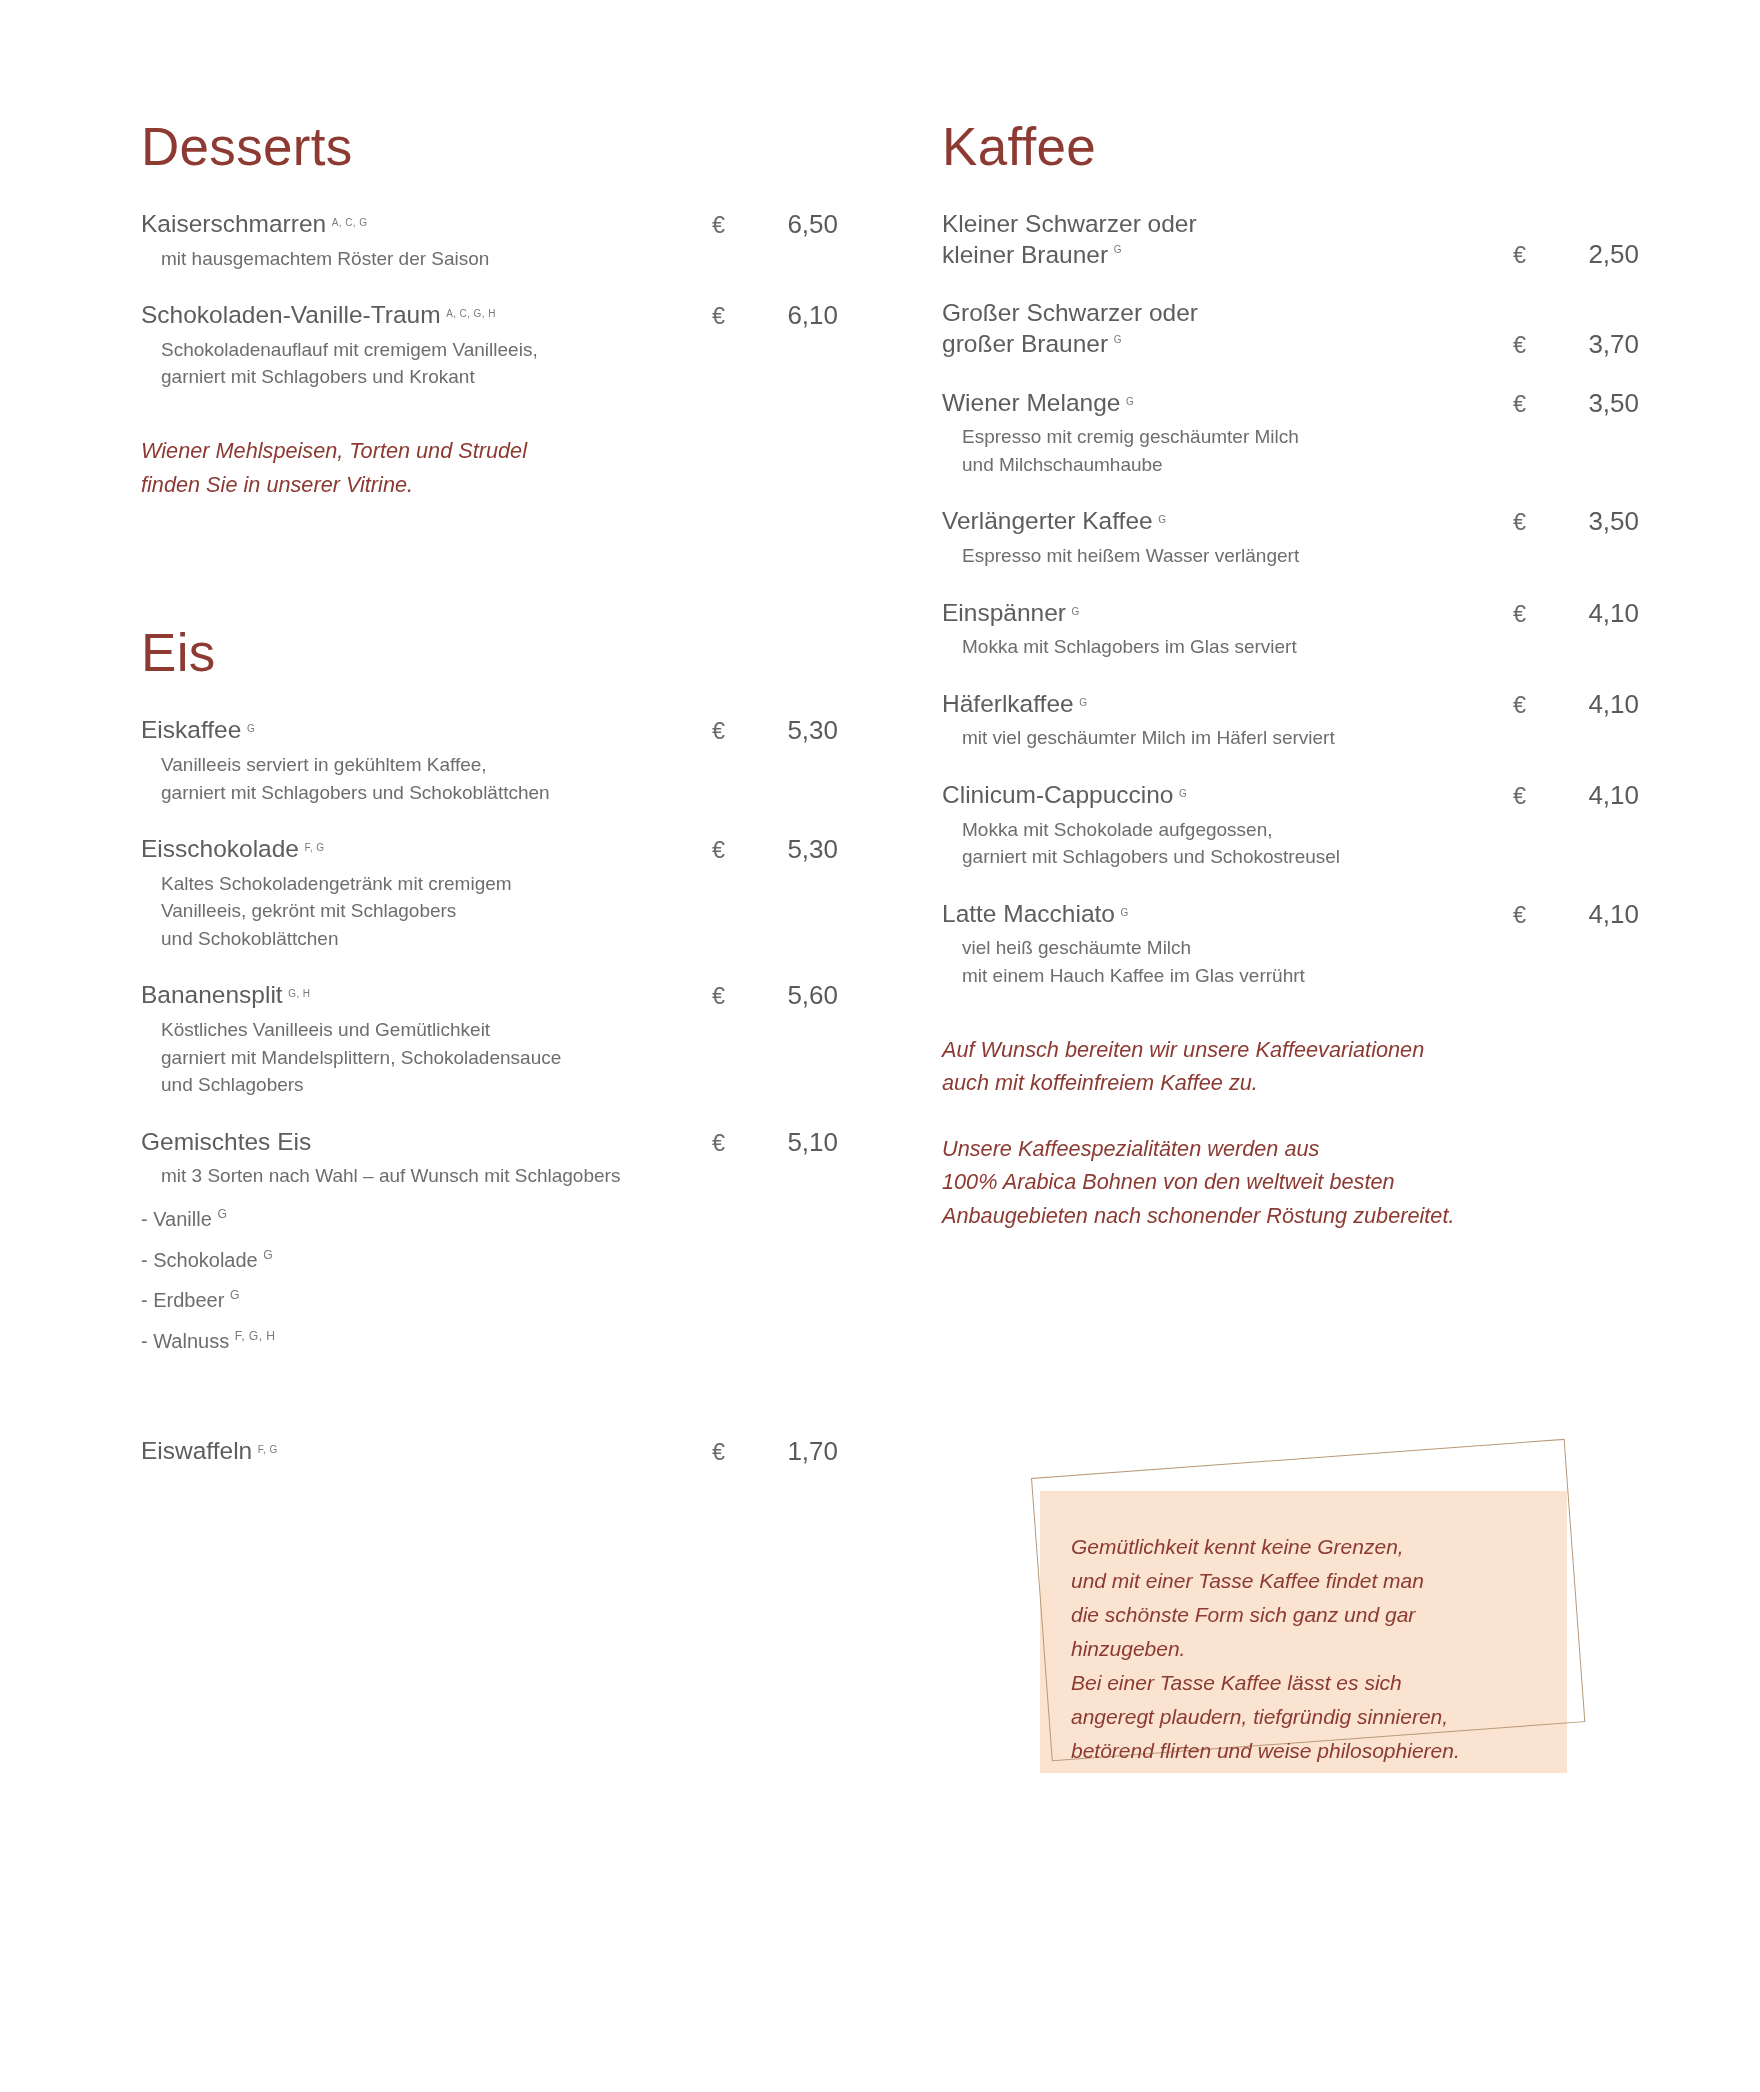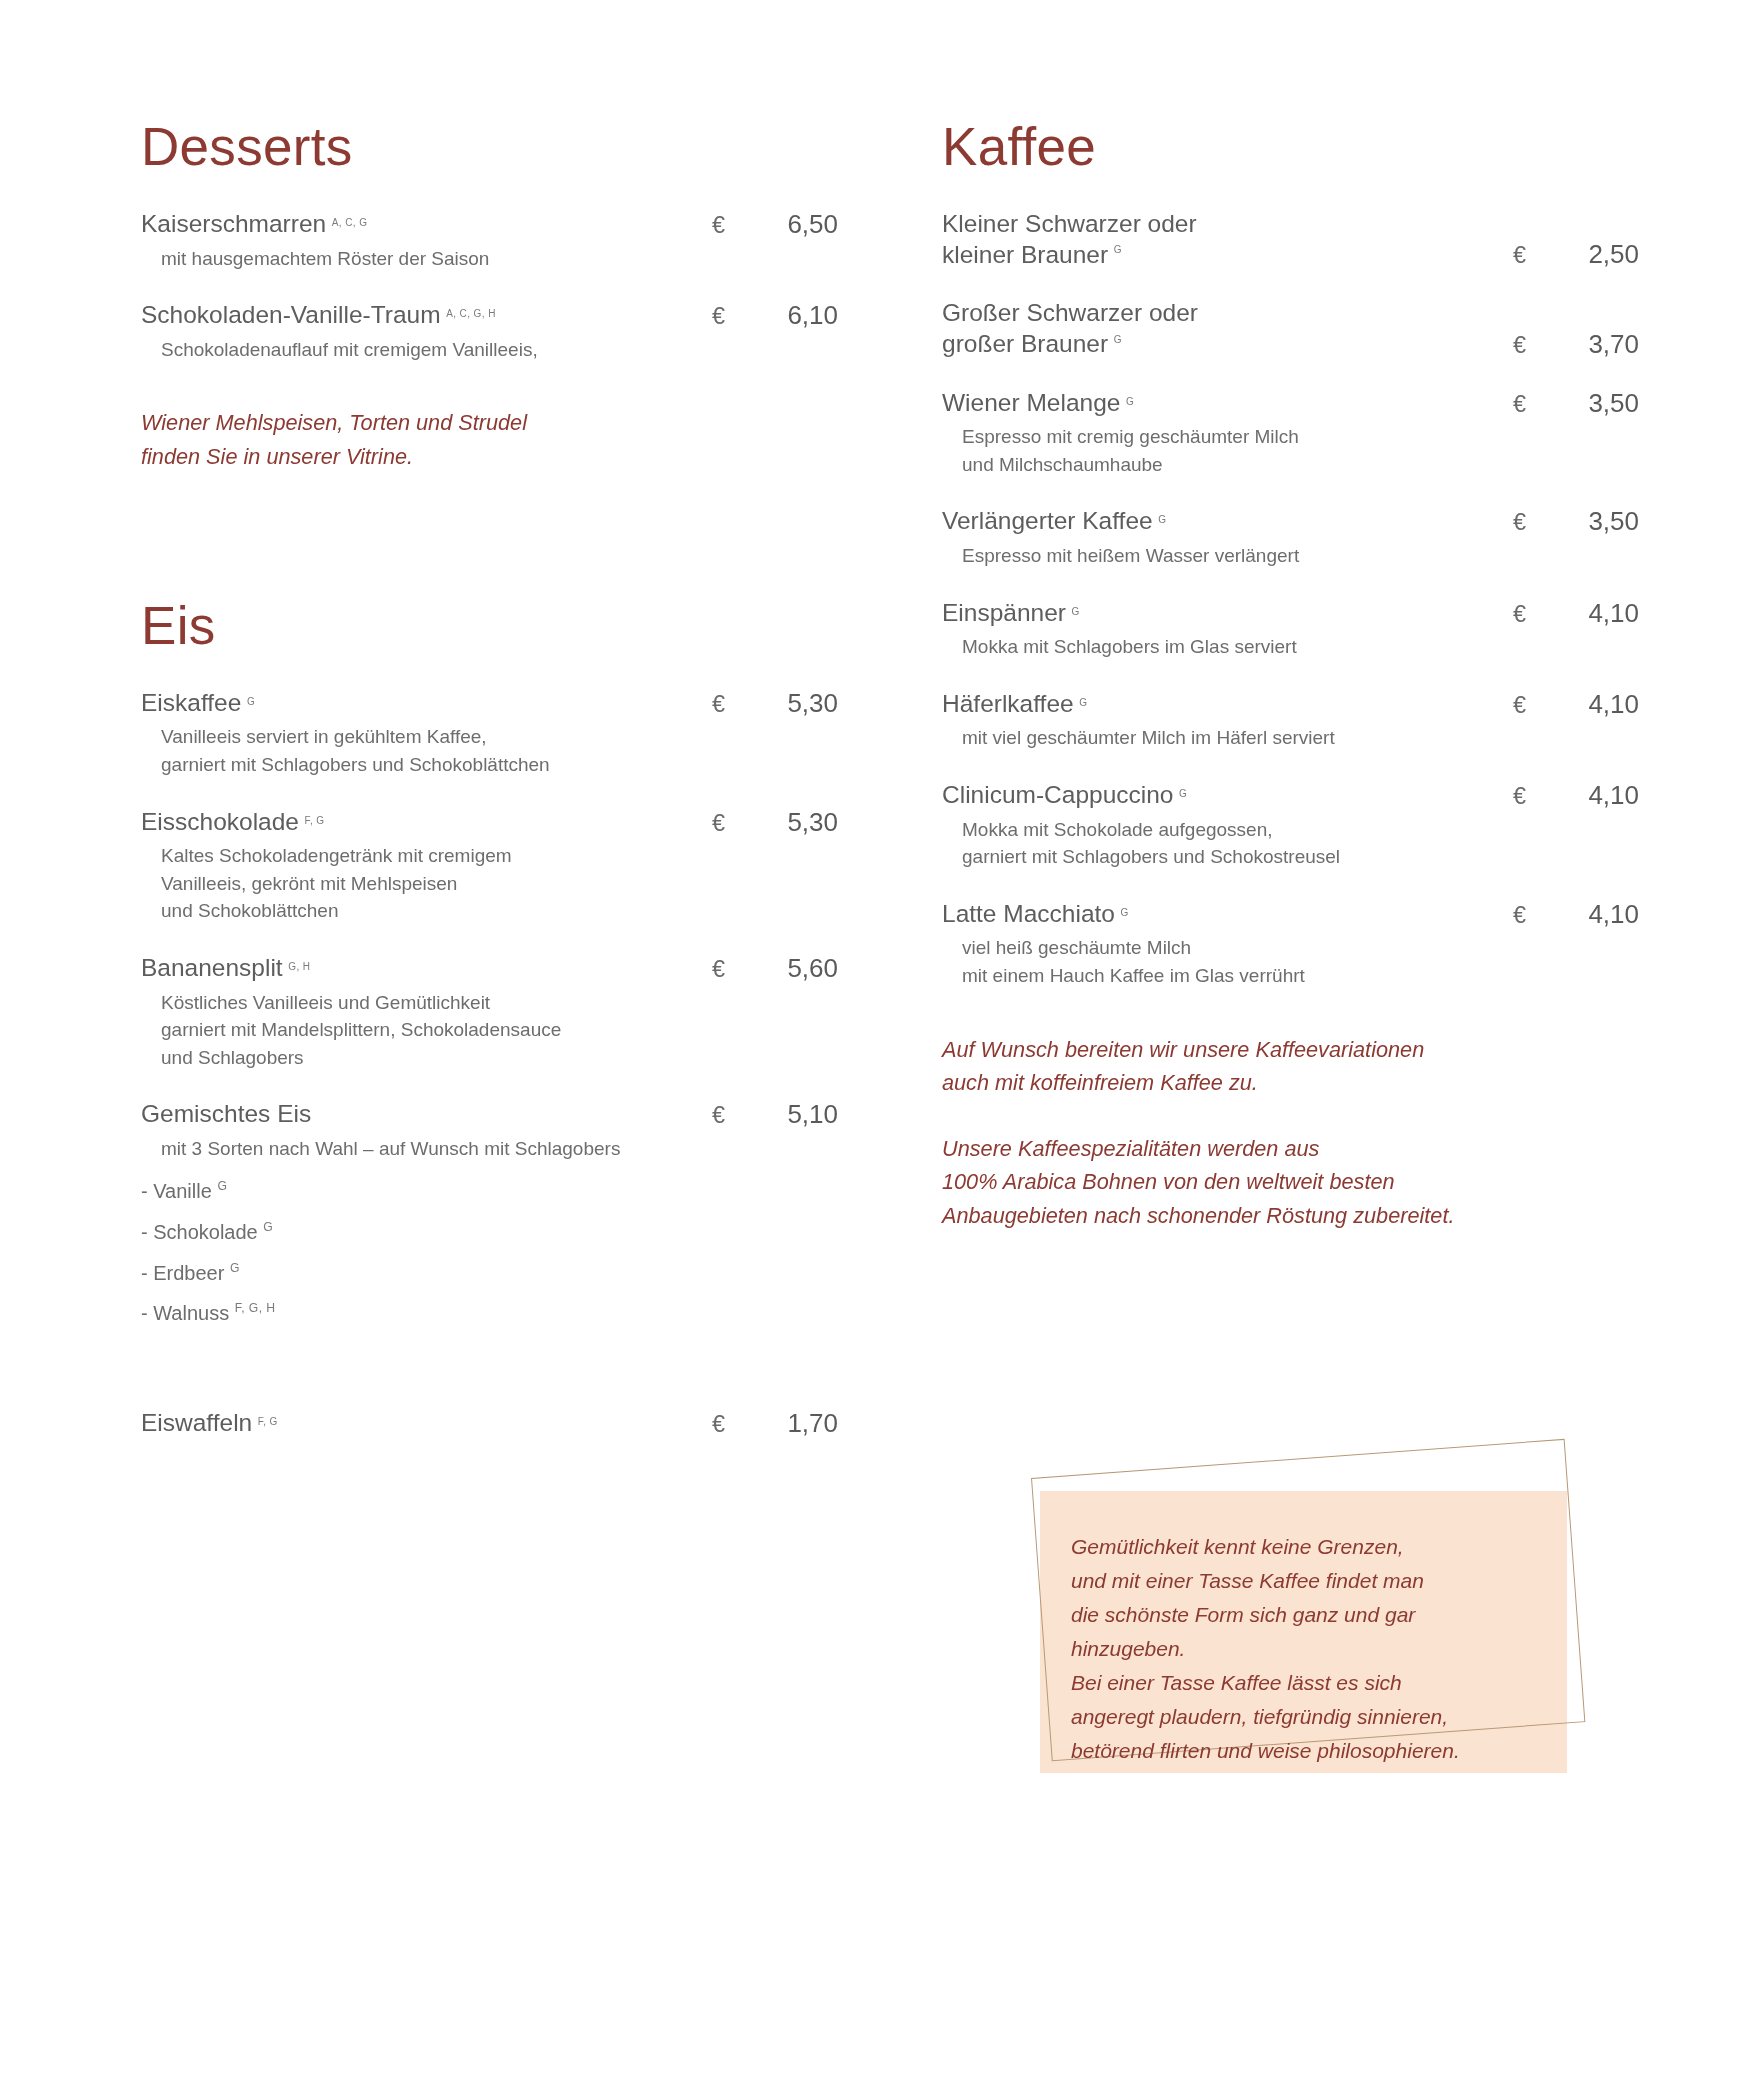--- a/index.html
+++ b/index.html
@@ -194,20 +194,21 @@
             <div class="item-name-wrap">
               <span class="item-name">Schokoladen-Vanille-Traum</span><span class="allerg">A, C, G, H</span>
             </div>
             <div class="price">
               <span class="cur">€</span>
               <span class="val">6,10</span>
             </div>
           </div>
           <div class="desc">
             <div>Schokoladenauflauf mit cremigem Vanilleeis,</div>
+            <div>garniert mit Schlagobers und Krokant</div>
           </div>
         </div>
 
         <div class="note">
           <div>Wiener Mehlspeisen, Torten und Strudel</div>
           <div>finden Sie in unserer Vitrine.</div>
         </div>
       </div>
 
       <div class="spacer-lg"></div>
@@ -236,21 +237,21 @@
             <div class="item-name-wrap">
               <span class="item-name">Eisschokolade</span><span class="allerg">F, G</span>
             </div>
             <div class="price">
               <span class="cur">€</span>
               <span class="val">5,30</span>
             </div>
           </div>
           <div class="desc">
             <div>Kaltes Schokoladengetränk mit cremigem</div>
-            <div>Vanilleeis, gekrönt mit Mehlspeisen</div>
+            <div>Vanilleeis, gekrönt mit Schlagobers</div>
             <div>und Schokoblättchen</div>
           </div>
         </div>
 
         <div class="item">
           <div class="item-head">
             <div class="item-name-wrap">
               <span class="item-name">Bananensplit</span><span class="allerg">G, H</span>
             </div>
             <div class="price">

